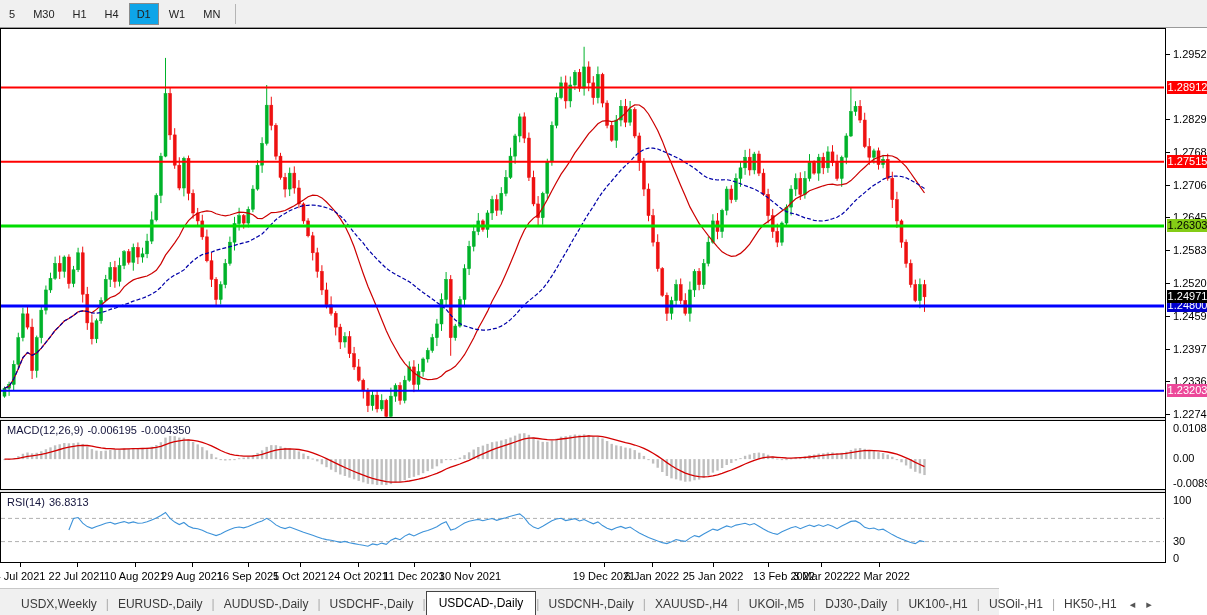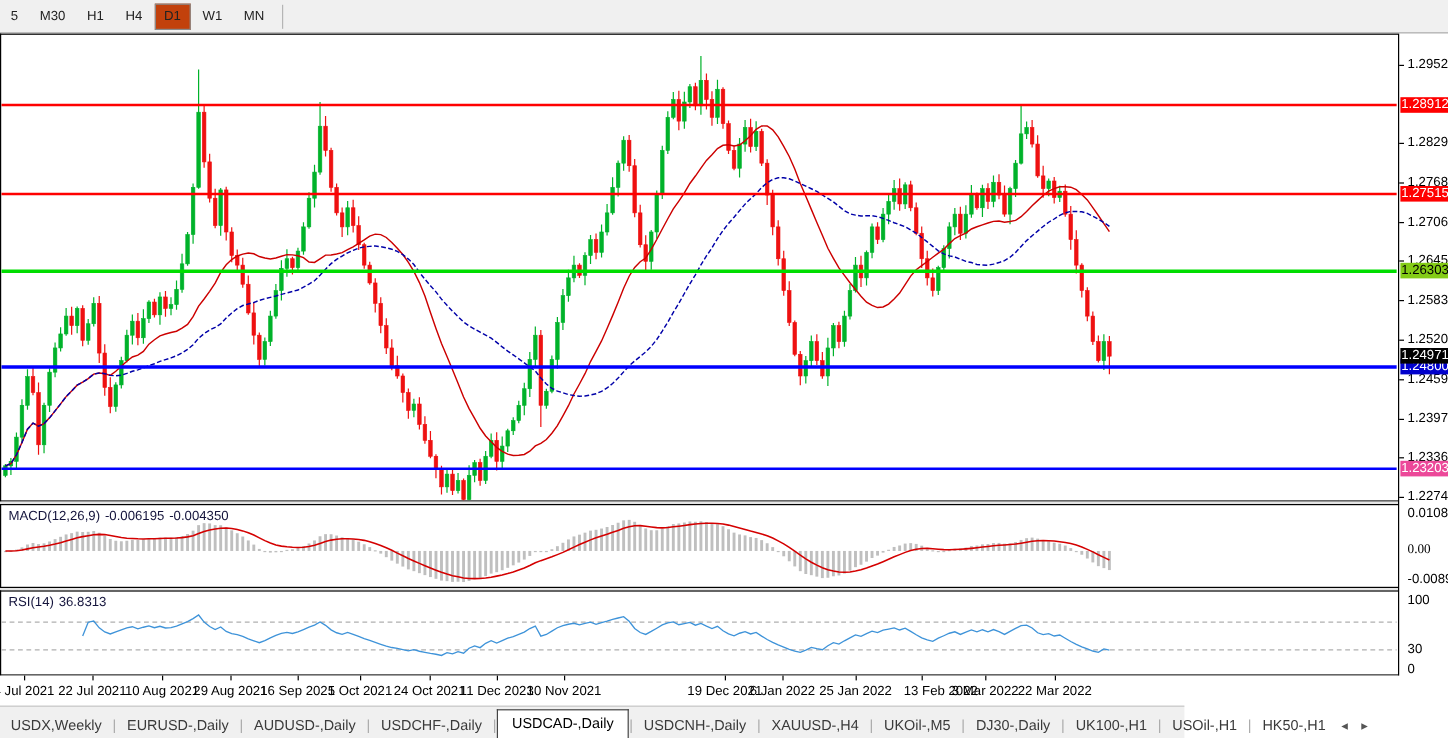--- a/index.html
+++ b/index.html
@@ -3,21 +3,21 @@
 <meta charset="utf-8">
 <style>
   html,body{margin:0;padding:0;background:#fff;}
   .screen{position:relative;width:1207px;height:615px;overflow:hidden;
     font-family:"Liberation Sans",sans-serif;background:#fff;}
   
   .toolbar{position:absolute;left:0;top:0;width:1207px;height:27px;
     background:#f0f0f0;border-bottom:1px solid #9a9a9a;display:flex;align-items:center;}
   .tfbtn{height:20px;line-height:20px;padding:0 7px;margin:0 1px;font-size:11px;color:#222;
     border:1px solid transparent;cursor:default;white-space:nowrap;}
-  .tfbtn.active{background:#c2410c;border:1px solid #8a8a8a;}
+  .tfbtn.active{background:#0ea5e9;border:1px solid #8a8a8a;}
   .tbsep{width:1px;height:20px;background:#b5b5b5;margin:0 6px;}
   
   .pane{position:absolute;left:0;background:#fff;border:1px solid #000;border-right:none;box-sizing:border-box;overflow:hidden;}
   #main-pane{top:28px;width:1165px;height:390px;}
   #macd-pane{top:420px;width:1165px;height:70px;}
   #rsi-pane{top:492px;width:1165px;height:71px;}
   .splitter{position:absolute;left:0;width:1165px;background:#e4e4e4;}
   #split1{top:418px;height:2px;}
   #split2{top:490px;height:2px;}
   .pane svg{position:absolute;left:0;top:0;}
@@ -32,21 +32,21 @@
   .ptick{position:absolute;left:0;width:4px;height:1px;background:#000;}
   .plabel{position:absolute;left:7px;font-size:11px;color:#000;white-space:nowrap;}
   .lvl-label{position:absolute;left:1px;width:41px;height:13px;line-height:13px;
     font-size:11px;text-align:center;white-space:nowrap;z-index:6;}
   
   .date-axis{position:absolute;left:0;top:563px;width:1165px;height:25px;background:#fff;}
   .dtick{position:absolute;top:0;width:1px;height:4px;background:#000;}
   .dlabel{position:absolute;top:7px;font-size:11px;color:#000;white-space:nowrap;transform:translateX(-50%);}
   
   .tabbar{position:absolute;left:0;top:588px;width:987px;height:27px;background:#f0f0f0;
-    border-top:1px solid #c8c8c8;display:flex;align-items:flex-end;font-size:12px;color:#3a3a3a;}
+    border-top:1px solid #c8c8c8;display:flex;align-items:flex-end;font-size:12px;color:#3a3a3a;padding-left:12px;}
   .ctab{padding:4px 9px 5px 9px;white-space:nowrap;cursor:default;}
   .ctab.active{background:#fff;border:1px solid #444;border-bottom:none;color:#000;padding:4px 12px 6px 12px;margin-bottom:0;}
   .tsep{color:#aaa;padding-bottom:5px;}
   .tab-arrows{margin-left:auto;padding:0 8px 5px 4px;color:#555;font-size:11px;letter-spacing:4px;white-space:nowrap;}
 </style>
 </head>
 <body>
 
 <div class="screen">
 
@@ -747,21 +747,21 @@
       <div class="plabel" style="top: 249.381px;">1.25205</div>
       <div class="ptick" style="top: 288.035px;"></div>
       <div class="plabel" style="top: 282.035px;">1.24590</div>
       <div class="ptick" style="top: 320.69px;"></div>
       <div class="plabel" style="top: 314.69px;">1.23975</div>
       <div class="ptick" style="top: 353.345px;"></div>
       <div class="plabel" style="top: 347.345px;">1.23360</div>
       <div class="ptick" style="top: 386px;"></div>
       <div class="plabel" style="top: 380px;">1.22745</div>
       <div class="plabel" style="top: 394px;">0.010869</div>
-      <div class="plabel" style="top: 424.126px; font-family: Liberation Serif, serif;">0.00</div>
+      <div class="plabel" style="top: 424.126px;">0.00</div>
       <div class="plabel" style="top: 449px;">-0.008974</div>
       <div class="plabel" style="top: 466px;">100</div>
       <div class="plabel" style="top: 483.4px; margin-left: 44px;">70</div>
       <div class="plabel" style="top: 506.6px;">30</div>
       <div class="plabel" style="top: 524px;">0</div>
       <div class="lvl-label" style="top: 52.5487px; background: rgb(255, 0, 0); color: rgb(255, 255, 255);">1.28912</div>
       <div class="lvl-label" style="top: 126.726px; background: rgb(255, 0, 0); color: rgb(255, 255, 255);">1.27515</div>
       <div class="lvl-label" style="top: 191.08px; background: #84cc16; color: rgb(0, 0, 0);">1.26303</div>
       <div class="lvl-label" style="top: 270.885px; background: rgb(0, 0, 204); color: rgb(255, 255, 255);">1.24800</div>
       <div class="lvl-label" style="top: 355.681px; background: #ec4899; color: rgb(255, 255, 255);">1.23203</div>

